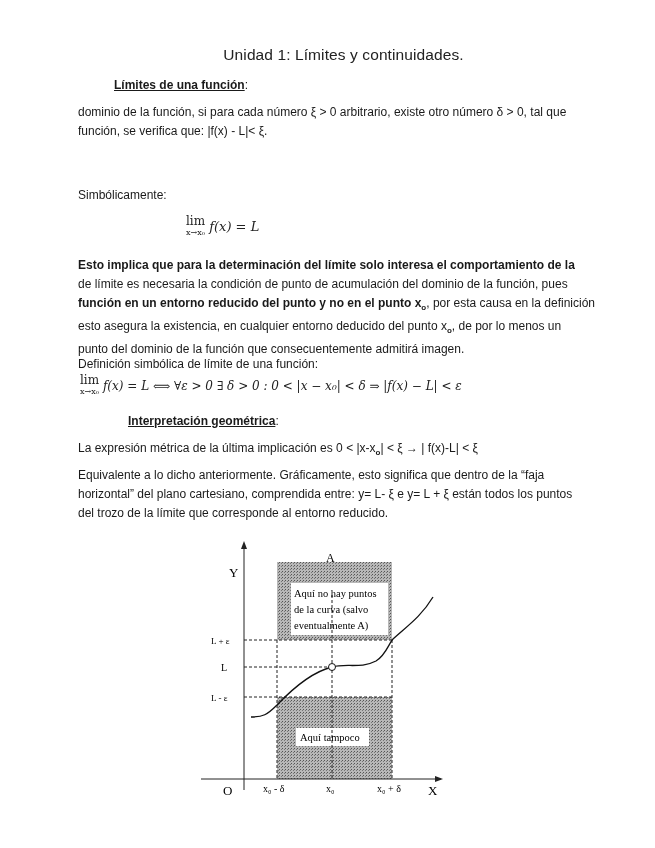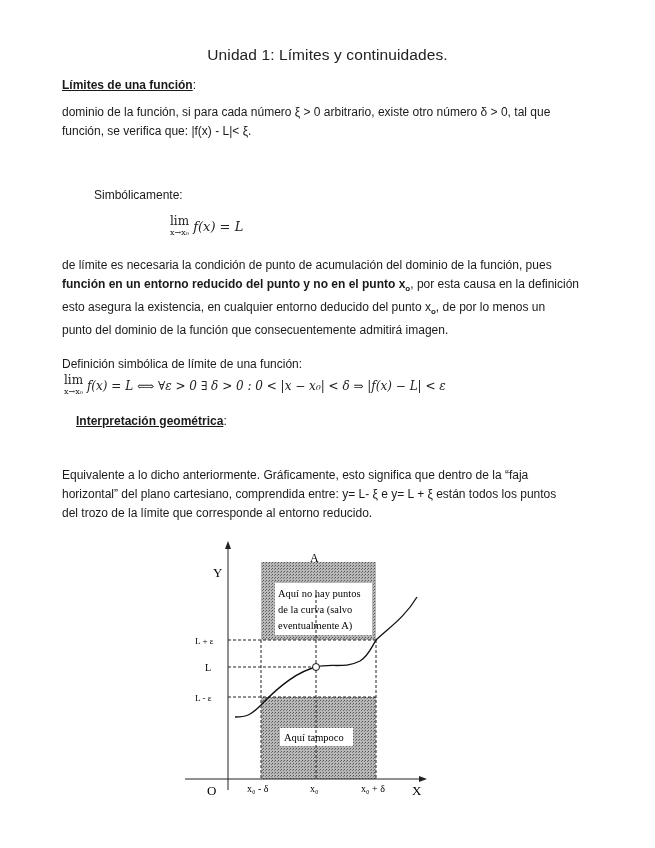--- a/index.html
+++ b/index.html
@@ -1,22 +1,22 @@
 <!DOCTYPE html>
 <html><head>
 <meta charset="utf-8">
 <style>
   html, body { margin:0; padding:0; background:#ffffff; }
   body { width:655px; height:848px; position:relative; overflow:hidden;
          font-family:"Liberation Sans", sans-serif; color:#111; }
-  .page { position:absolute; left:0; top:0; width:623px; height:848px; }
+  .page { position:absolute; left:16px; top:0; width:623px; height:848px; }
   .title { position:absolute; left:0; width:655px; top:46px; text-align:center;
            font-size:15.5px; color:#222; letter-spacing:0.1px; }
   .p { position:absolute; left:62px; width:540px; font-size:12px; line-height:19px; color:#1a1a1a; }
-  .u { text-decoration:underline; }
+  .u { text-decoration:underline;margin-left:36px; }
   .b { font-weight:bold; }
   .sub { font-size:8px; vertical-align:-3px; font-weight:bold; }
   .math { font-family:"DejaVu Serif", serif; font-style:italic; font-size:13px; color:#222; }
   .lim { display:inline-block; text-align:center; vertical-align:middle; line-height:12px; font-style:normal; }
   .lim .lw { font-size:12px; display:block; }
   .lim .ls { font-size:8px; display:block; }
   .diagram { position:absolute; left:185px; top:535px; width:260px; height:275px; }
   svg text { font-family:"Liberation Serif", serif; }
 </style>
 </head>
@@ -28,45 +28,49 @@
 
   <div class="p" style="top:76px;">
     <span class="b u">Límites de una función</span><span>:</span>
   </div>
 
   <div class="p" style="top:103px;">
     <div>dominio de la función, si para cada número ξ &gt; 0 arbitrario, existe otro número δ &gt; 0, tal que</div>
     <div>función,  se  verifica que: |f(x) - L|&lt; ξ.</div>
   </div>
 
-  <div class="p" style="top:186px;margin-left:32px;">Simbólicamente:</div>
+  <div class="p" style="top:186px;">Simbólicamente:</div>
 
   <div class="p math" style="top:215px; left:170px; width:200px;">
     <span class="lim"><span class="lw">lim</span><span class="ls">x→x₀</span></span>
     <span>f(x) = L</span>
   </div>
 
   <div class="p" style="top:256px;">
+    <div class="b">Esto implica que para la determinación del límite solo interesa el comportamiento de la</div>
     <div>de límite es necesaria la condición de punto de acumulación del dominio de la función, pues</div>
     <div><span class="b">función en un entorno reducido del punto y no en el punto x</span><span class="sub">o</span><span>, por esta causa en la definición</span></div>
     <div><span>esto asegura la existencia, en cualquier entorno deducido del punto x</span><span class="sub">o</span><span>, de por lo menos un</span></div>
     <div>punto del dominio de la función que consecuentemente admitirá imagen.</div>
   </div>
 
   <div class="p" style="top:355px;">Definición simbólica de límite de una función:</div>
 
   <div class="p math" style="top:374px; left:64px; width:560px; font-size:12px;">
     <span class="lim"><span class="lw">lim</span><span class="ls">x→x₀</span></span>
     <span>f(x) = L ⟺ ∀ε &gt; 0 ∃ δ &gt; 0 : 0 &lt; |x − x₀| &lt; δ ⇒ |f(x) − L| &lt; ε</span>
   </div>
 
   <div class="p" style="top:412px;padding-left:14px;">
     <span class="b u">Interpretación geométrica</span><span>:</span>
   </div>
 
+  <div class="p" style="top:439px;">
+    <span>La expresión métrica de la última implicación es 0 &lt;  |x-x</span><span class="sub">o</span><span>|  &lt; ξ → | f(x)-L|  &lt; ξ</span>
+  </div>
 
   <div class="p" style="top:466px;">
     <div>Equivalente a lo dicho anteriormente. Gráficamente, esto significa que dentro de la “faja</div>
     <div>horizontal” del plano cartesiano, comprendida entre: y= L- ξ e y= L + ξ están todos los puntos</div>
     <div>del trozo de la límite que corresponde al entorno reducido.</div>
   </div>
 
   <div class="diagram">
     <svg width="260" height="275" viewBox="0 0 260 275">
       <defs>

